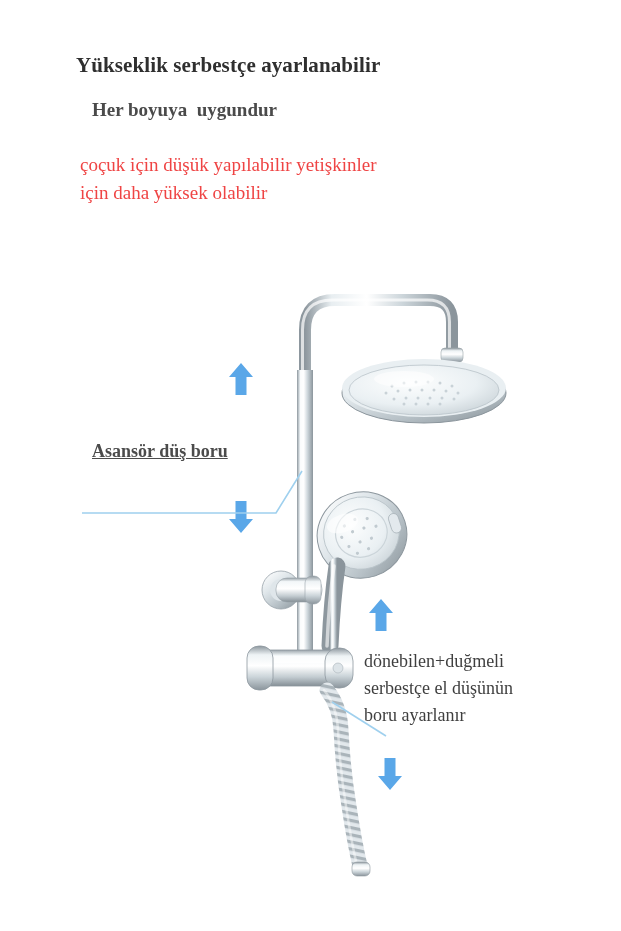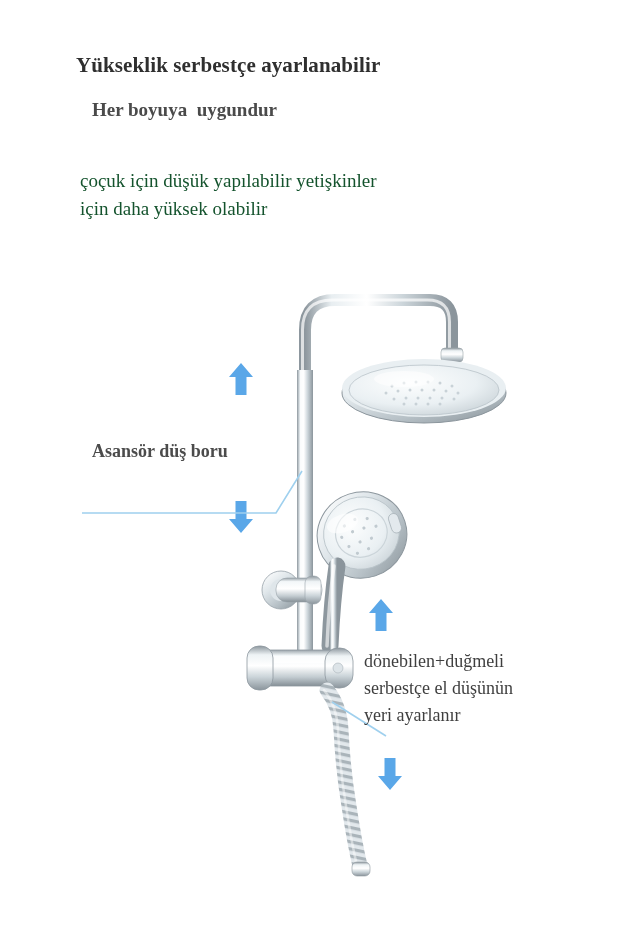--- a/index.html
+++ b/index.html
@@ -43,32 +43,33 @@
   #subline {
     left: 92px;
     top: 98px;
     font-size: 19px;
     font-weight: bold;
     color: #4a4a4a;
   }
 
   #bodyline {
     left: 80px;
-    top: 167px;
+    top: 151px;
     font-size: 19px;
-    color: #14532d;
+    color: #ef4444;
     line-height: 1.45;
   }
 
   #label-pipe {
     left: 92px;
     top: 440px;
     font-size: 18px;
     font-weight: bold;
     color: #4b4b4b;
+    text-decoration: underline;
   }
 
   #label-hand {
     left: 364px;
     top: 648px;
     font-size: 18px;
     color: #3f3f3f;
     line-height: 1.5;
   }
 
@@ -260,15 +261,15 @@
     <path d="M2 2 L56 36" fill="none" stroke="#9fd0ee" stroke-width="1.6"></path>
   </svg>
 
   <div class="txt" id="headline">Yükseklik serbestçe ayarlanabilir</div>
   <div class="txt" id="subline">Her boyuya  uygundur</div>
   <div class="txt" id="bodyline">çoçuk için düşük yapılabilir yetişkinler
 için daha yüksek olabilir</div>
   <div class="txt" id="label-pipe">Asansör düş boru</div>
   <div class="txt" id="label-hand">dönebilen+duğmeli
 serbestçe el düşünün
-yeri ayarlanır</div>
+boru ayarlanır</div>
 
 </div>
 
 </body></html>

